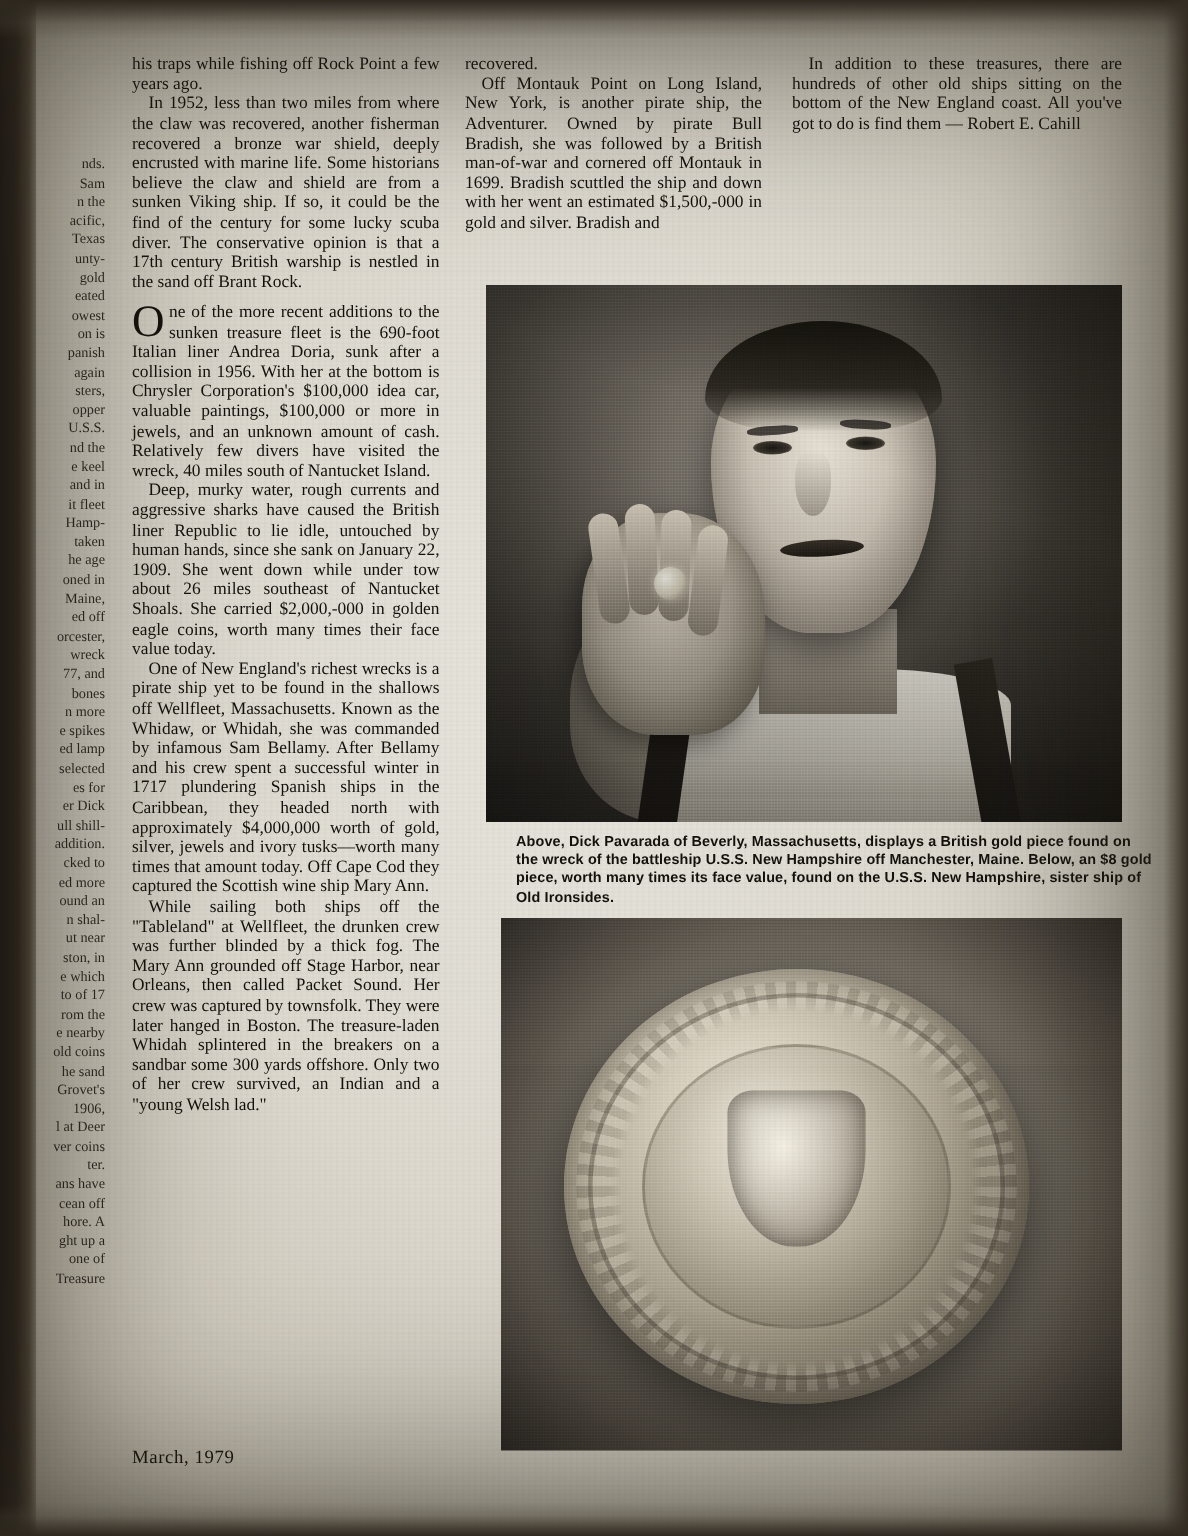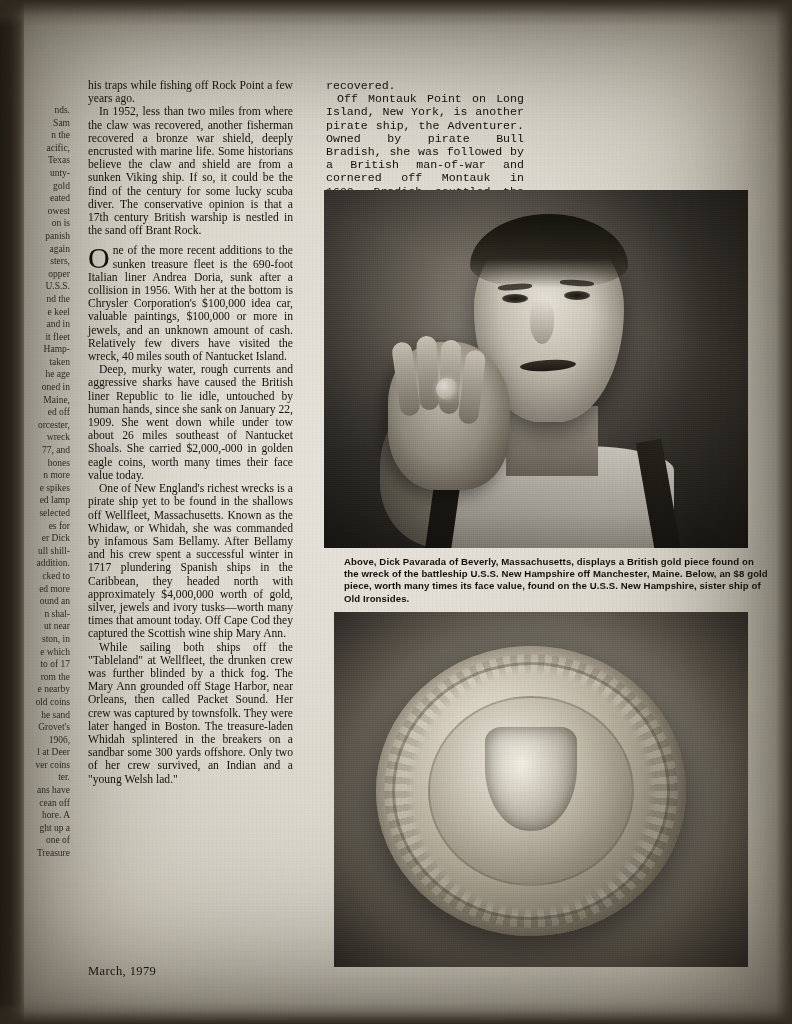--- a/index.html
+++ b/index.html
@@ -81,24 +81,24 @@
     position: absolute;
     top: 0;
     font-size: 11.6px;
     line-height: 13.2px;
     color: #14110c;
     text-align: justify;
     hyphens: manual;
     font-family: "Liberation Serif", serif;
   }
   .col p { margin: 0; text-indent: 11px; }
-  .col p.noindent { text-indent: 0; margin-top: 43px; }
+  .col p.noindent { text-indent: 0; }
 
   .col1 { left: 0;   width: 205px; }
-  .col2 { left: 238px; width: 198px; font-family: Liberation Mono, monospace; }
+  .col2 { left: 222px; width: 198px; }
   .col3 { left: 440px; width: 220px; }
 
   
   .dropcap-p { text-indent: 0 !important; margin-top: 7px !important; }
   .dropcap {
     float: left;
     font-size: 30px;
     line-height: 25px;
     padding: 1px 3px 0 0;
     font-family: "Liberation Serif", serif;
@@ -415,20 +415,21 @@
         <p>One of New England's richest wrecks is a pirate ship yet to be found in the shallows off Wellfleet, Massachusetts. Known as the Whidaw, or Whidah, she was commanded by infamous Sam Bellamy. After Bellamy and his crew spent a successful winter in 1717 plundering Spanish ships in the Caribbean, they headed north with approximately $4,000,000 worth of gold, silver, jewels and ivory tusks—worth many times that amount today. Off Cape Cod they captured the Scottish wine ship Mary Ann.</p>
         <p>While sailing both ships off the "Tableland" at Wellfleet, the drunken crew was further blinded by a thick fog. The Mary Ann grounded off Stage Harbor, near Orleans, then called Packet Sound. Her crew was captured by townsfolk. They were later hanged in Boston. The treasure-laden Whidah splintered in the breakers on a sandbar some 300 yards offshore. Only two of her crew survived, an Indian and a "young Welsh lad."</p>
       </div>
 
       <div class="col col2">
         <p class="noindent">recovered.</p>
         <p>Off Montauk Point on Long Island, New York, is another pirate ship, the Adventurer. Owned by pirate Bull Bradish, she was followed by a British man-of-war and cornered off Montauk in 1699. Bradish scuttled the ship and down with her went an estimated $1,500,-000 in gold and silver. Bradish and</p>
       </div>
 
       <div class="col col3">
+        <p>In addition to these treasures, there are hundreds of other old ships sitting on the bottom of the New England coast. All you've got to do is find them — Robert E. Cahill</p>
       </div>
 
     </div>
   </div>
 
   <div class="photo photo-portrait">
     <div class="portrait-bg"></div>
     <div class="arm"></div>
     <div class="shirt"></div>
     <div class="strap strap-l"></div>

